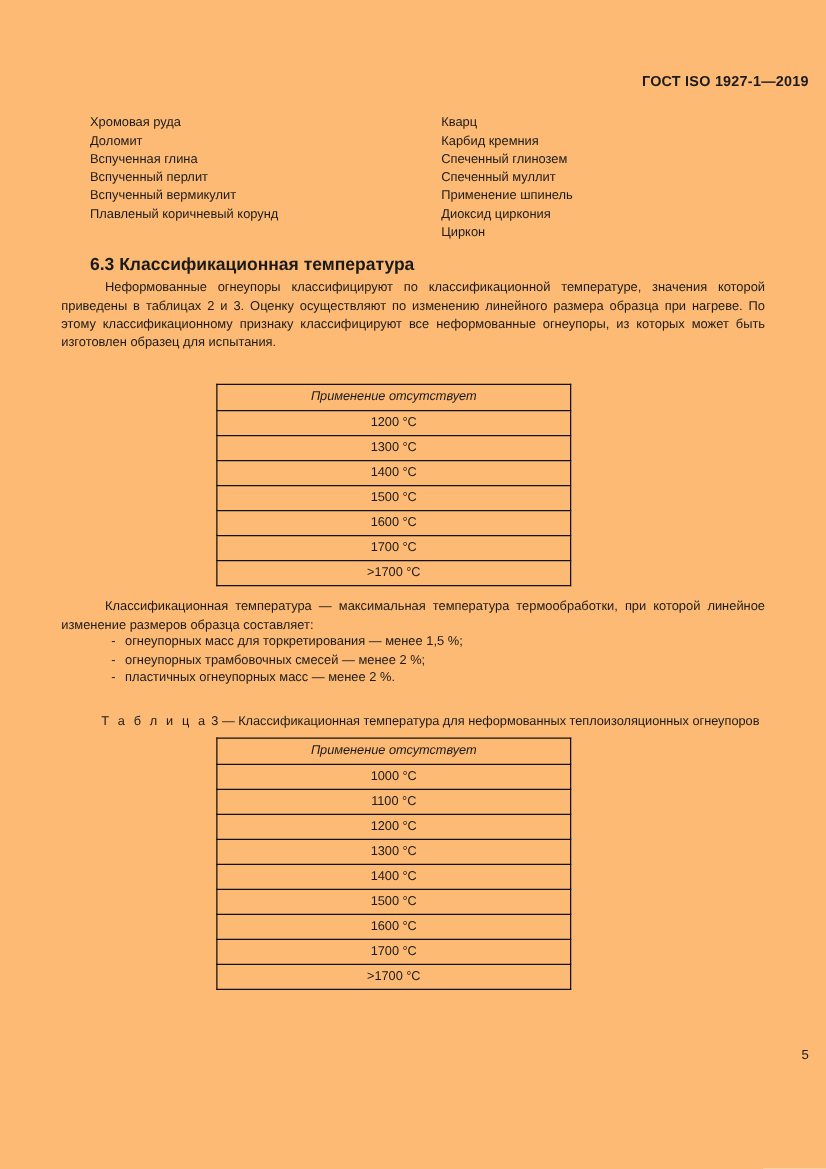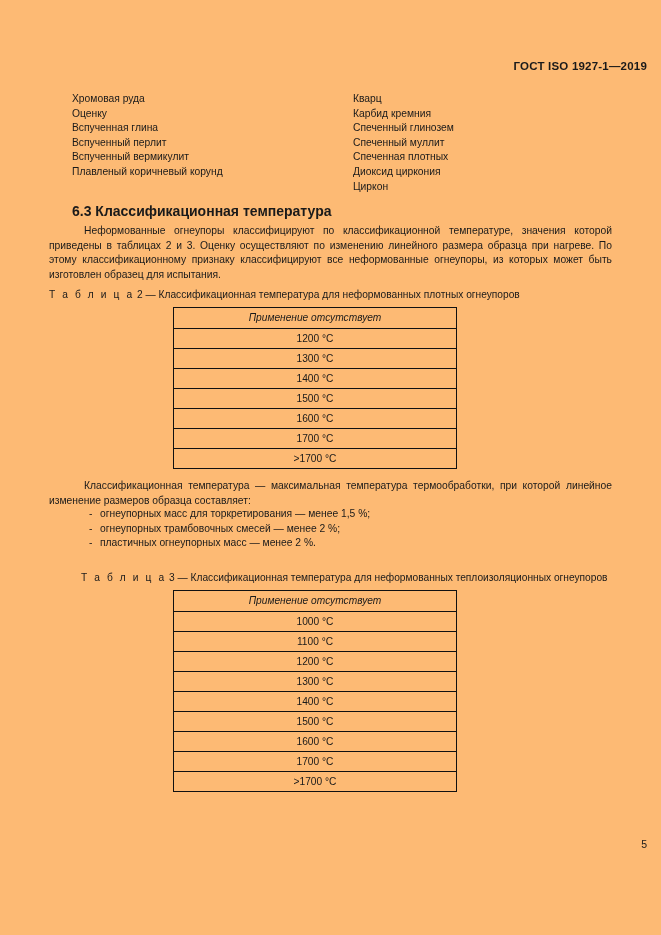--- a/index.html
+++ b/index.html
@@ -146,46 +146,41 @@
 </head>
 <body>
 
 <div class="page">
 
   <div class="running-header">ГОСТ ISO 1927-1—2019</div>
 
   <div class="material-columns">
     <div class="mat-col left">
       <div class="mat-item">Хромовая руда</div>
-      <div class="mat-item">Оценку</div>
+      <div class="mat-item">Доломит</div>
       <div class="mat-item">Вспученная глина</div>
       <div class="mat-item">Вспученный перлит</div>
       <div class="mat-item">Вспученный вермикулит</div>
       <div class="mat-item">Плавленый коричневый корунд</div>
     </div>
     <div class="mat-col right">
       <div class="mat-item">Кварц</div>
       <div class="mat-item">Карбид кремния</div>
       <div class="mat-item">Спеченный глинозем</div>
       <div class="mat-item">Спеченный муллит</div>
-      <div class="mat-item">Спеченная плотных</div>
+      <div class="mat-item">Применение шпинель</div>
       <div class="mat-item">Диоксид циркония</div>
       <div class="mat-item">Циркон</div>
     </div>
   </div>
 
   <div class="section-heading">6.3 Классификационная температура</div>
 
   <div class="body-par p1">Неформованные огнеупоры классифицируют по классификационной температуре, значения которой приведены в таблицах 2 и 3. Оценку осуществляют по изменению линейного размера образца при нагреве. По этому классификационному признаку классифицируют все неформованные огнеупоры, из которых может быть изготовлен образец для испытания.</div>
 
-  <div class="table-caption caption-2">
-    <span class="tbl-word">Т а б л и ц а</span>
-    <span>2</span>
-    <span>— Классификационная температура для неформованных плотных огнеупоров</span>
-  </div>
 
   <table class="data-table t2">
     <tbody>
       <tr>
           <td class="head">Применение отсутствует</td>
         </tr>
       <tr>
           <td>1200 °С</td>
         </tr>
       <tr>

